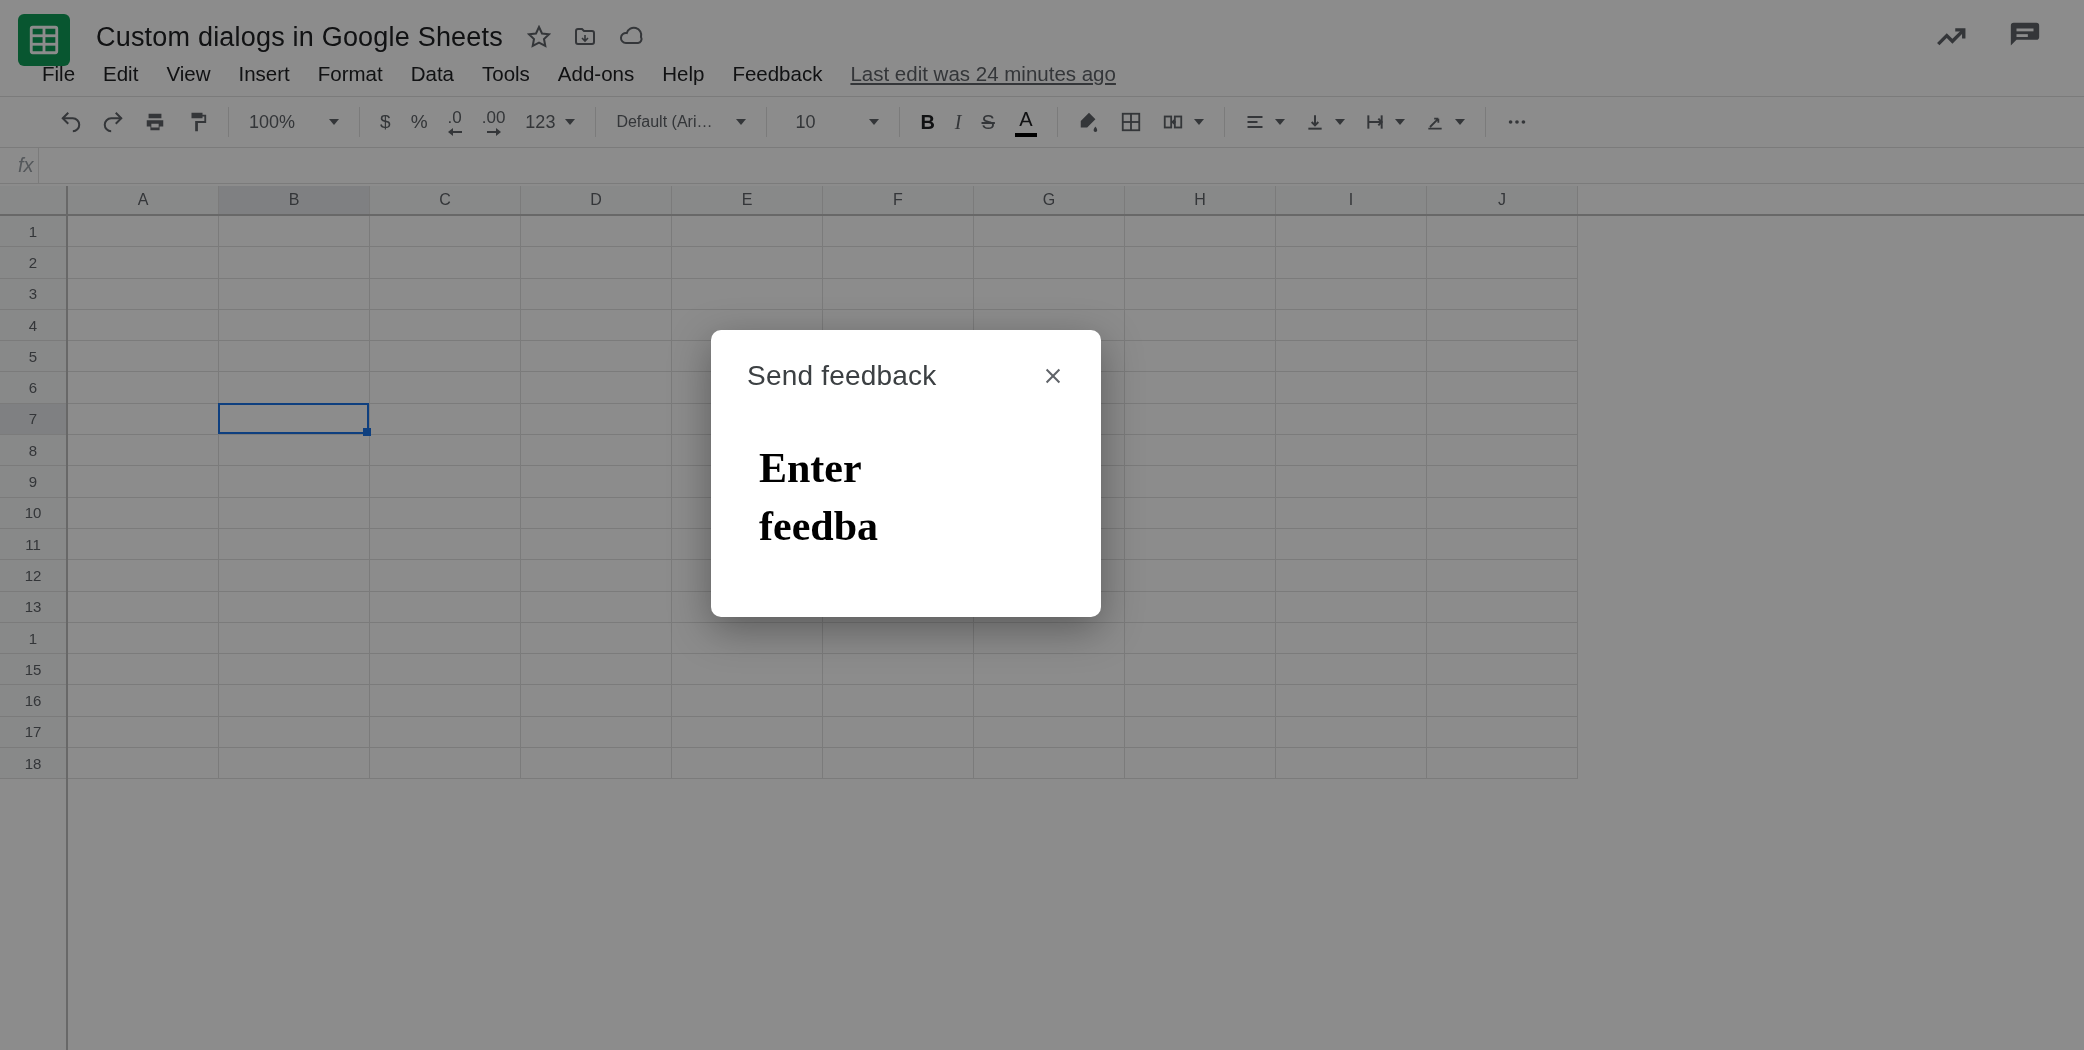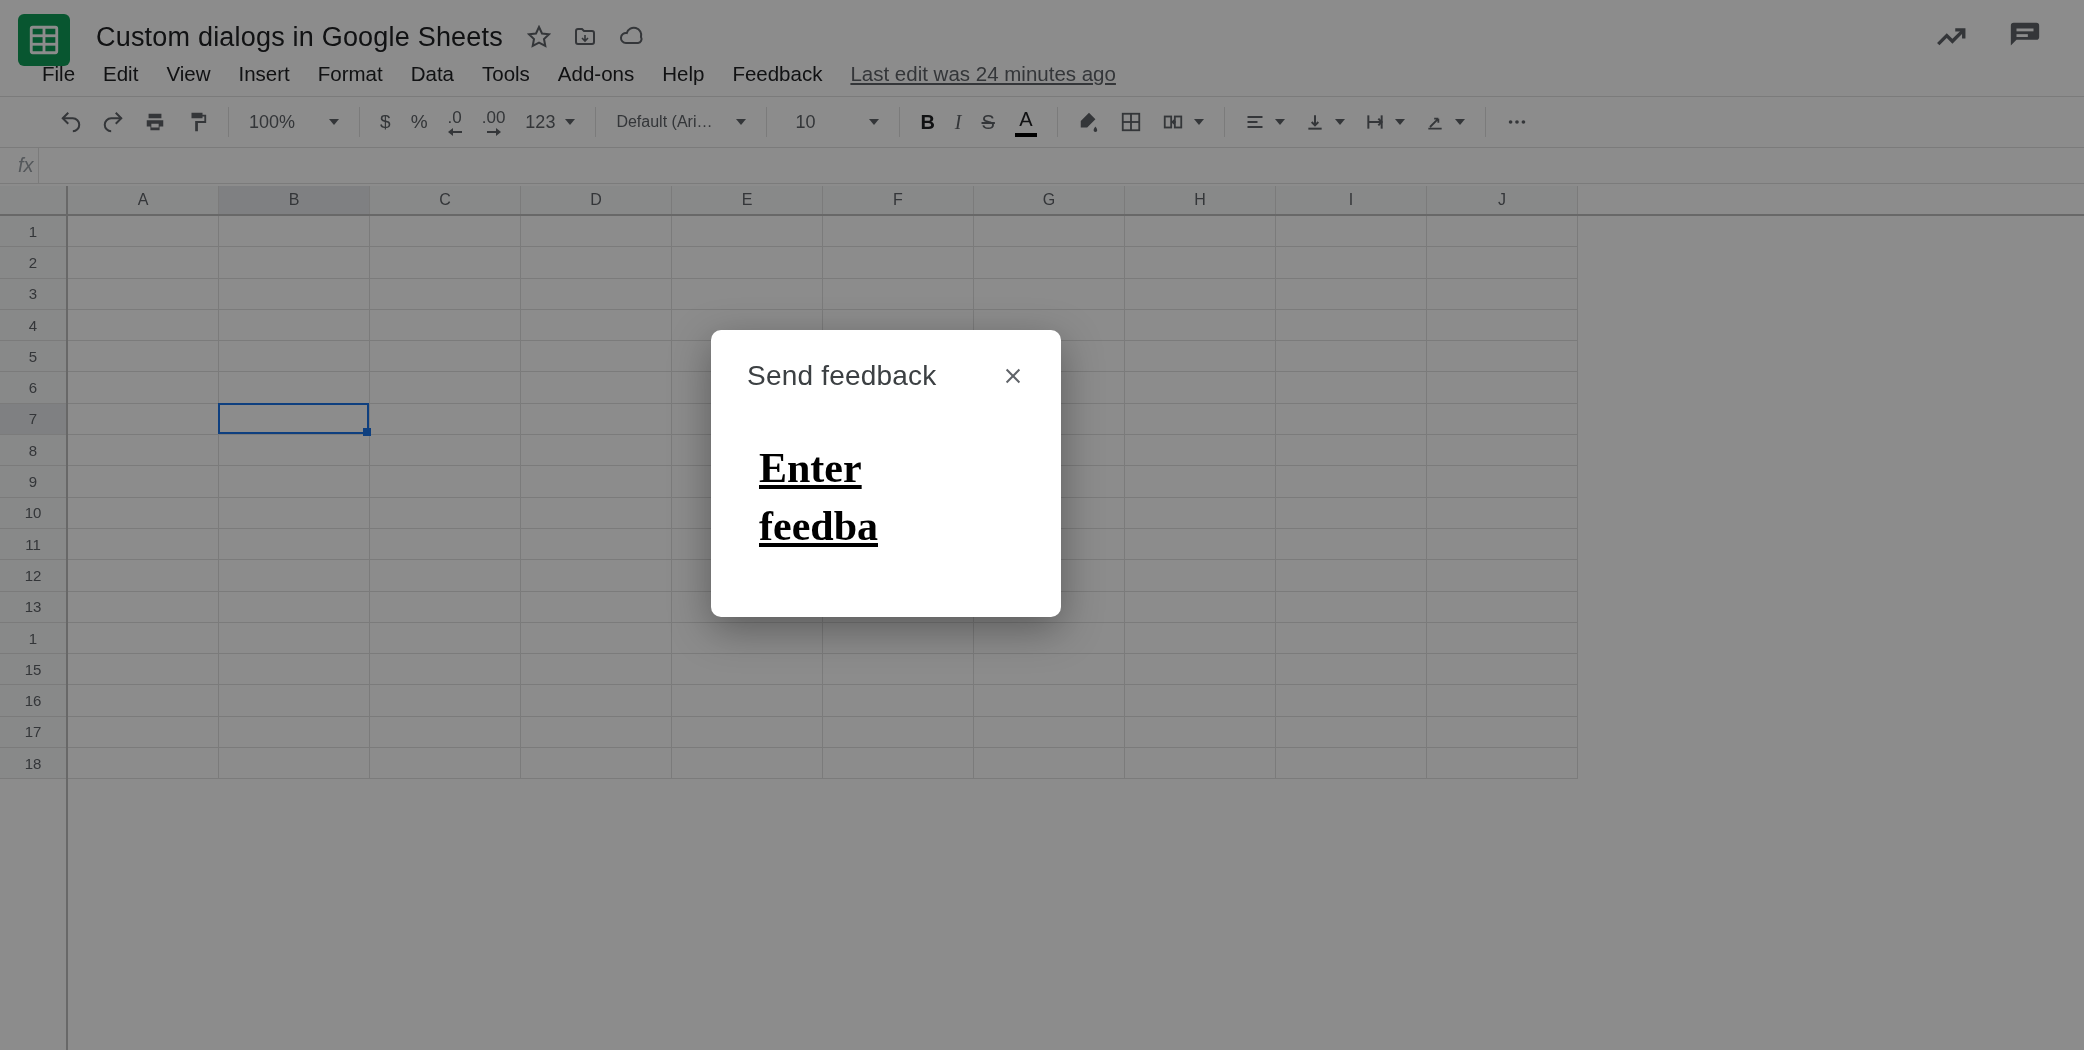--- a/index.html
+++ b/index.html
@@ -52,25 +52,25 @@
   .cells { position:absolute; top:30px; left:68px; right:0; bottom:0;}
   .cell-row { height:31.3px; display:flex; }
   .cell { width:151px; border-right:1px solid #e0e0e0; border-bottom:1px solid #e0e0e0; }
   .active-cell { position:absolute; border:2px solid #1a73e8; pointer-events:none; }
   .active-handle { position:absolute; width:8px; height:8px; background:#1a73e8; bottom:-4px; right:-4px;}
 
   
   .overlay { position:absolute; inset:0; background:rgba(0,0,0,0.45); }
 
   
-  .dialog { position:absolute; width:350px; height:287px; background:#fff; border-radius:10px; box-shadow:0 12px 40px rgba(0,0,0,0.35); left:711px; top:330px; overflow:hidden;}
+  .dialog { position:absolute; width:390px; height:287px; background:#fff; border-radius:10px; box-shadow:0 12px 40px rgba(0,0,0,0.35); left:711px; top:330px; overflow:hidden;}
   .dialog-header { display:flex; align-items:center; justify-content:space-between; padding:28px 30px 0 36px; }
   .dialog-title { font-size:28px; color:#3c4043; font-weight:400; letter-spacing:0.2px;}
   .dialog-close { color:#5f6368; font-size:24px; width:36px; height:36px; display:flex; align-items:center; justify-content:center; cursor:pointer; }
-  .dialog-body { padding:46px 10px 0 48px;text-decoration:underline; }
+  .dialog-body { padding:46px 10px 0 48px; }
   .dialog-prompt { font-family:"Times New Roman", serif; font-size:42px; font-weight:700; color:#000; line-height:1.38; width:140px; overflow:hidden; }
 </style>
 </head>
 <body>
 
 <div class="app">
 
   <div class="titlebar">
     <div class="logo">
       <svg viewBox="0 0 24 24">

